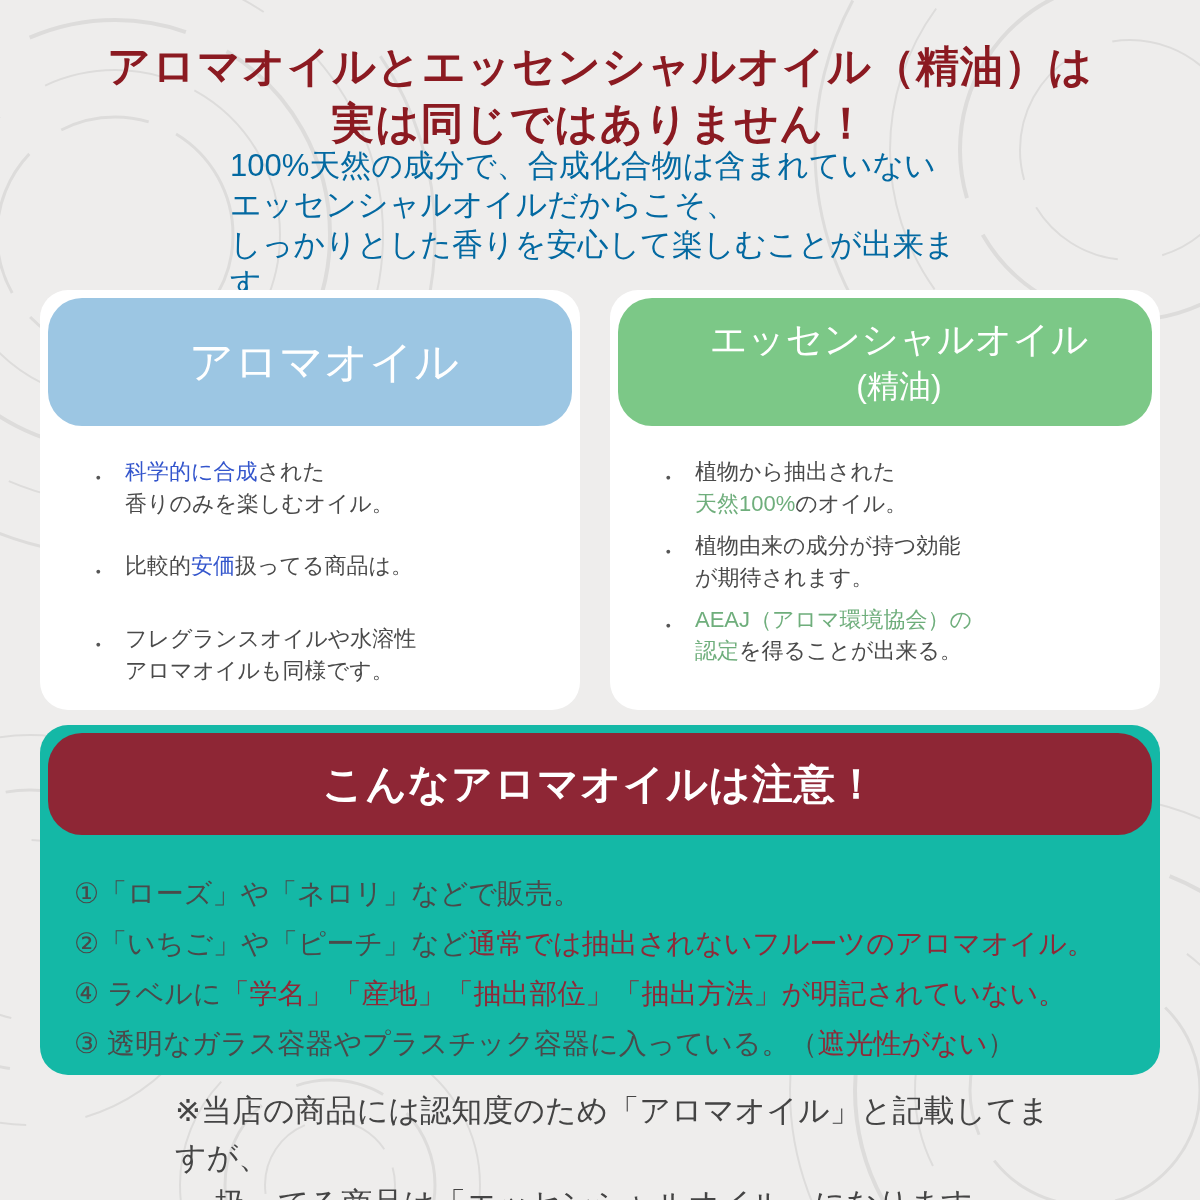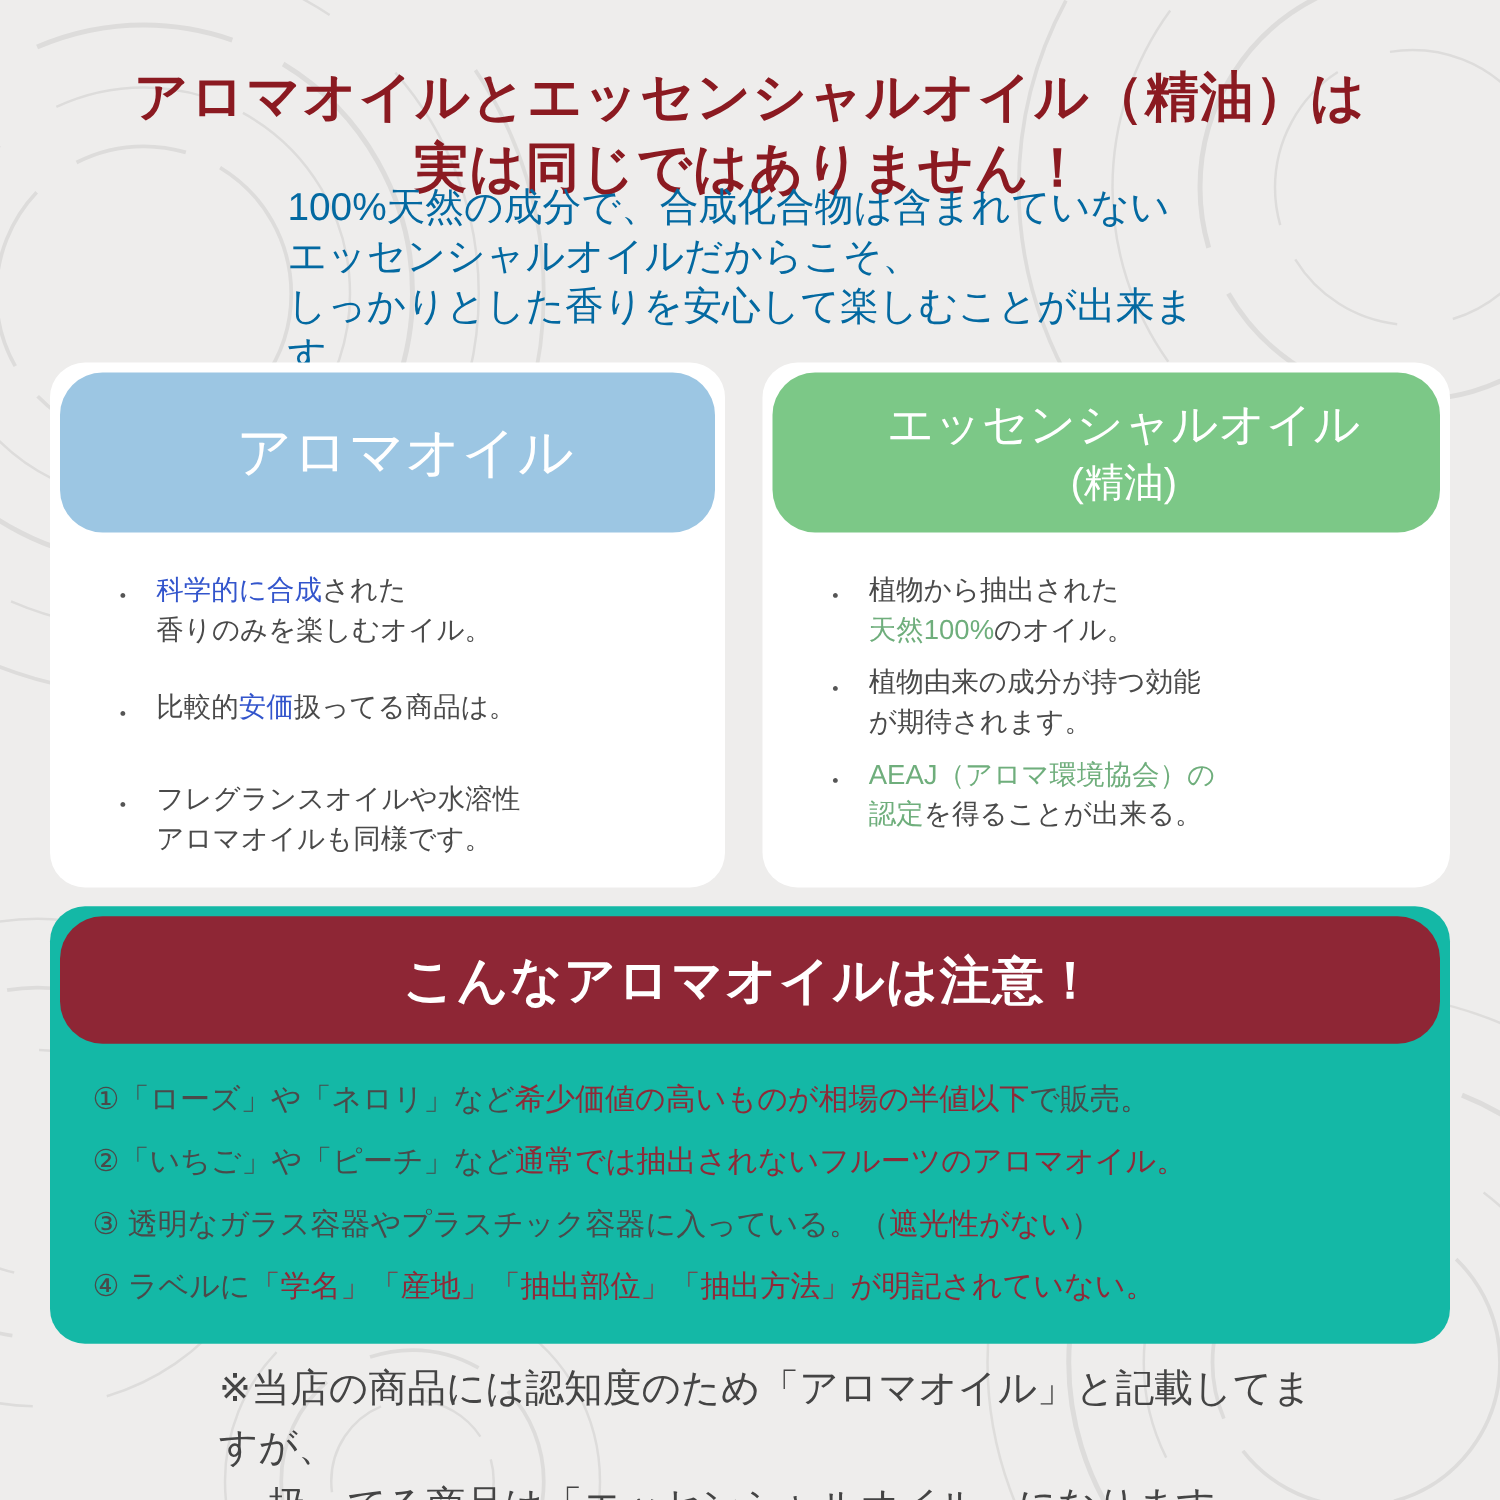--- a/index.html
+++ b/index.html
@@ -15,21 +15,21 @@
     overflow: hidden;
   }
   .swirls {
     position: absolute; inset: 0;
     z-index: 0;
   }
   .layer { position: absolute; z-index: 1; }
 
   
   .title {
-    left: 0; top: 50px; width: 1200px;
+    left: 0; top: 38px; width: 1200px;
     text-align: center;
     font-family: "DejaVu Serif", "Liberation Serif", serif;
     font-weight: bold;
     font-size: 43px;
     line-height: 1.32;
     color: #8b1a21;
     white-space: pre-line;
     letter-spacing: 1px;
   }
 
@@ -80,22 +80,22 @@
   }
   .caution-pill {
     margin: 8px; height: 102px; border-radius: 34px;
     background: #8e2635;
     display: flex; align-items: center; justify-content: center;
     color: #ffffff; font-weight: bold; font-size: 41px;
     letter-spacing: 1px;
   }
   .caution-list { list-style: none; padding: 20px 24px 0 34px; }
   .caution-list li {
-    height: 50px; display: flex; align-items: flex-start;
-    font-size: 24px; color: #4a4a4a;
+    height: 50px; display: flex; align-items: flex-end;
+    font-size: 28px; color: #4a4a4a;
     white-space: pre;
   }
 
   
   .footer {
     left: 175px; top: 1088px; width: 900px;
     font-size: 31px; line-height: 1.5; color: #444444;
   }
   .footer .line2 { padding-left: 40px; }
 
@@ -185,24 +185,24 @@
         <span class="bullet-marker">・</span>
         <span class="bullet-text"><span class="seg-green">AEAJ（アロマ環境協会）の
 認定</span><span>を得ることが出来る。</span></span>
       </li>
     </ul>
   </section>
 
   <section class="layer caution-card">
     <header class="caution-pill">こんなアロマオイルは注意！</header>
     <ol class="caution-list">
-      <li><span>①「ローズ」や「ネロリ」など</span><span class="seg-red">希少価値の高いものが相場の半値以下</span><span>で販売。</span></li>
+      <li><span>①「ローズ」や「ネロリ」など</span><span>で販売。</span></li>
       <li><span>②「いちご」や「ピーチ」など</span><span class="seg-red">通常では抽出されないフルーツのアロマオイル。</span></li>
+      <li><span>④ ラベルに</span><span class="seg-red">「学名」「産地」「抽出部位」「抽出方法」が明記されていない。</span></li>
       <li><span>③ 透明なガラス容器やプラスチック容器に入っている。（</span><span class="seg-red">遮光性がない</span><span>）</span></li>
-      <li><span>④ ラベルに</span><span class="seg-red">「学名」「産地」「抽出部位」「抽出方法」が明記されていない。</span></li>
     </ol>
   </section>
 
   <footer class="layer footer">
     <div class="line1">※当店の商品には認知度のため「アロマオイル」と記載してますが、</div>
     <div class="line2">扱ってる商品は「エッセンシャルオイル」になります。</div>
   </footer>
 
 </div>
 

